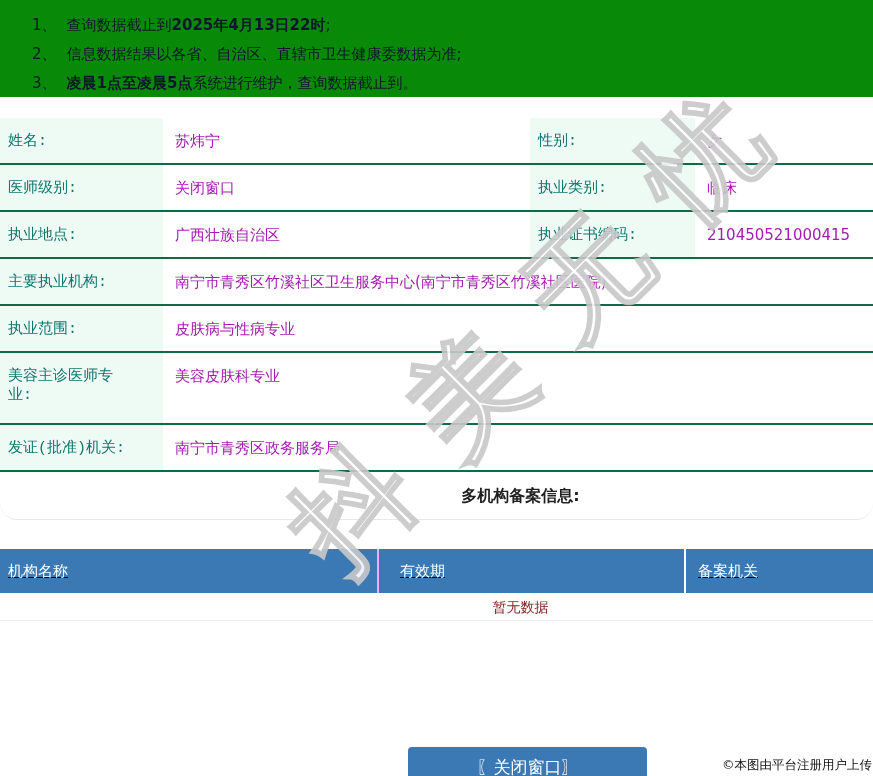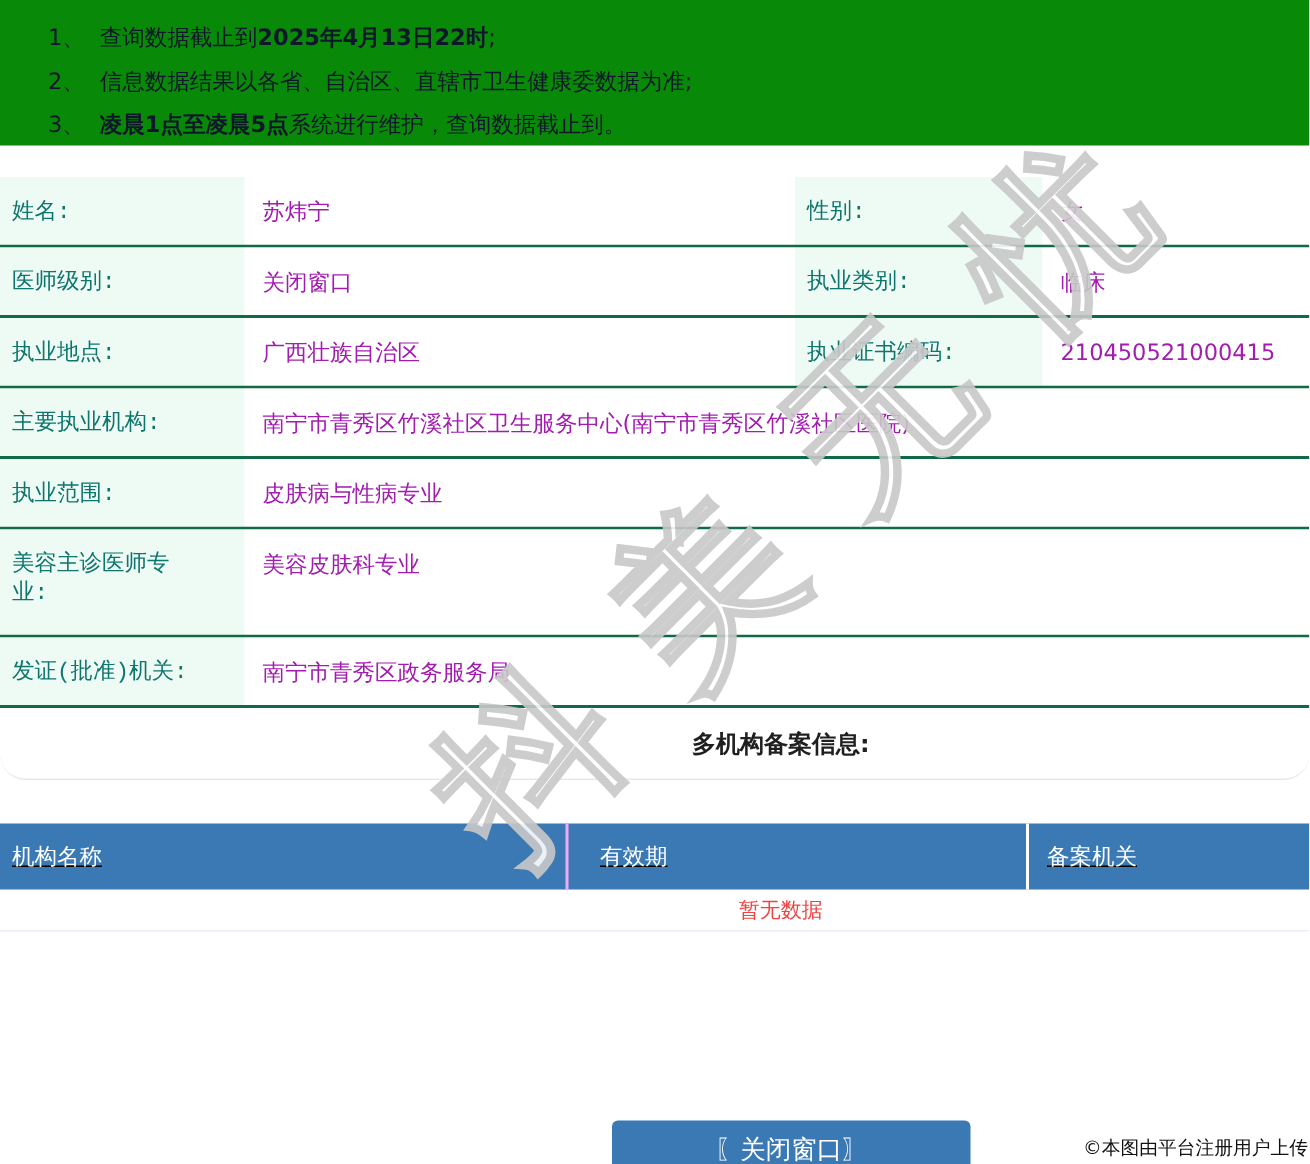--- a/index.html
+++ b/index.html
@@ -27,21 +27,21 @@
   .section-title { height:48px; line-height:47px; border-bottom:1px solid #E8E8E8;
                    padding-left:168px; text-align:center; font-size:16px; font-weight:bold; color:#1f1f1f;border-radius:17px; }
 
   
   .filing-header { margin-top:29px; height:44px; background:#3A79B3; display:flex;text-decoration:underline; }
   .fcol { color:#fff; font-size:15px; line-height:44px; }
   .fcol.c1 { width:377px; padding-left:8px; }
   .fcol.c2 { width:307px; padding-left:21px; border-left:2px solid #f0abfc; }
   .fcol.c3 { flex:1; padding-left:12px; border-left:2px solid #ffffff; }
   .empty-row { height:28px; line-height:28px; border-bottom:1px solid #EBEEF5;
-               padding-left:168px; text-align:center; color:#ef4444; font-size:14px; }
+               padding-left:168px; text-align:center; color:#7f1d1d; font-size:14px; }
 
   
   .close-button { position:absolute; left:408px; top:747px; width:239px; height:40px;
                   background:#3A79B3; border:none; border-radius:4px; color:#fff;
                   font-size:17px; font-family:inherit; line-height:38px; text-align:center; cursor:pointer; }
 
   
   .copyright { position:absolute; right:1px; top:757px; font-size:12.5px; font-weight:normal; color:#111;
                text-shadow:-1px -1px 0 #fff, 1px -1px 0 #fff, -1px 1px 0 #fff, 1px 1px 0 #fff; }
 

